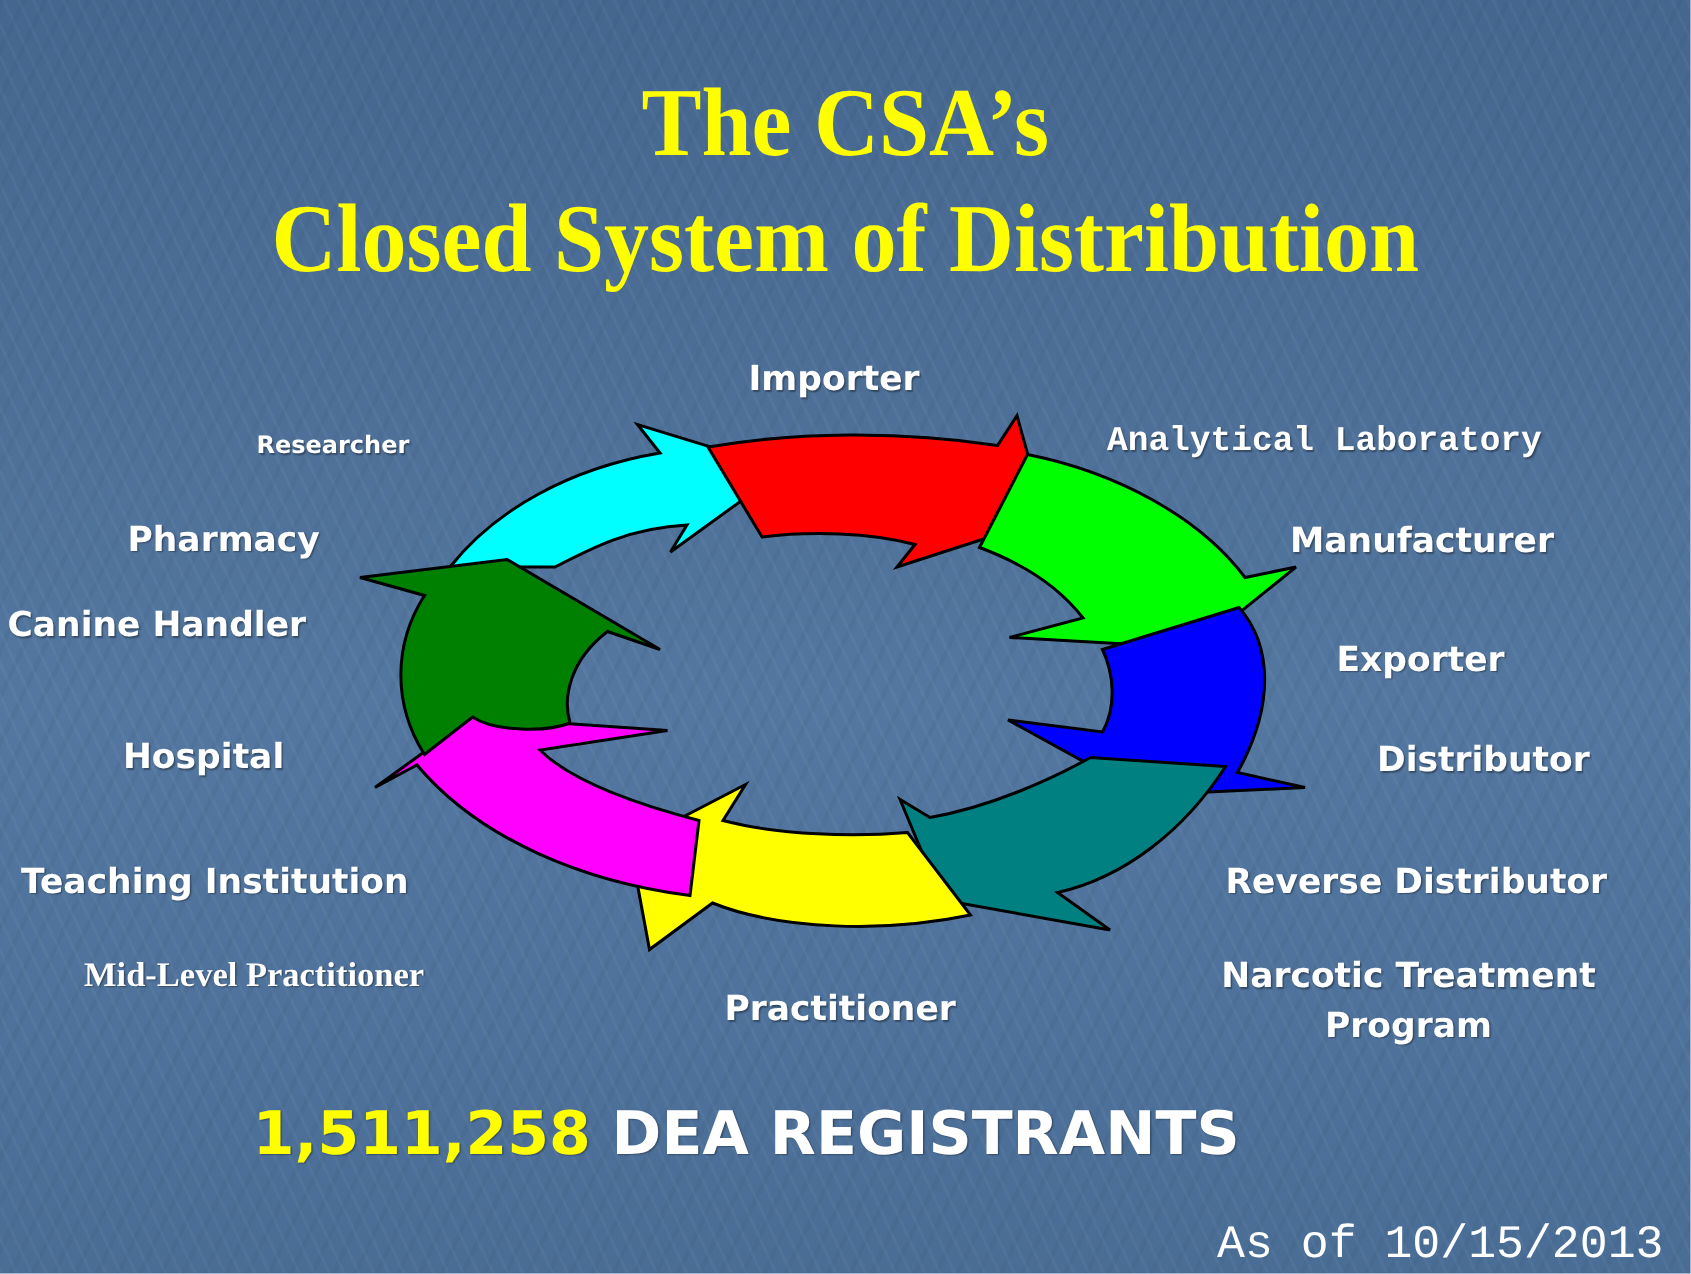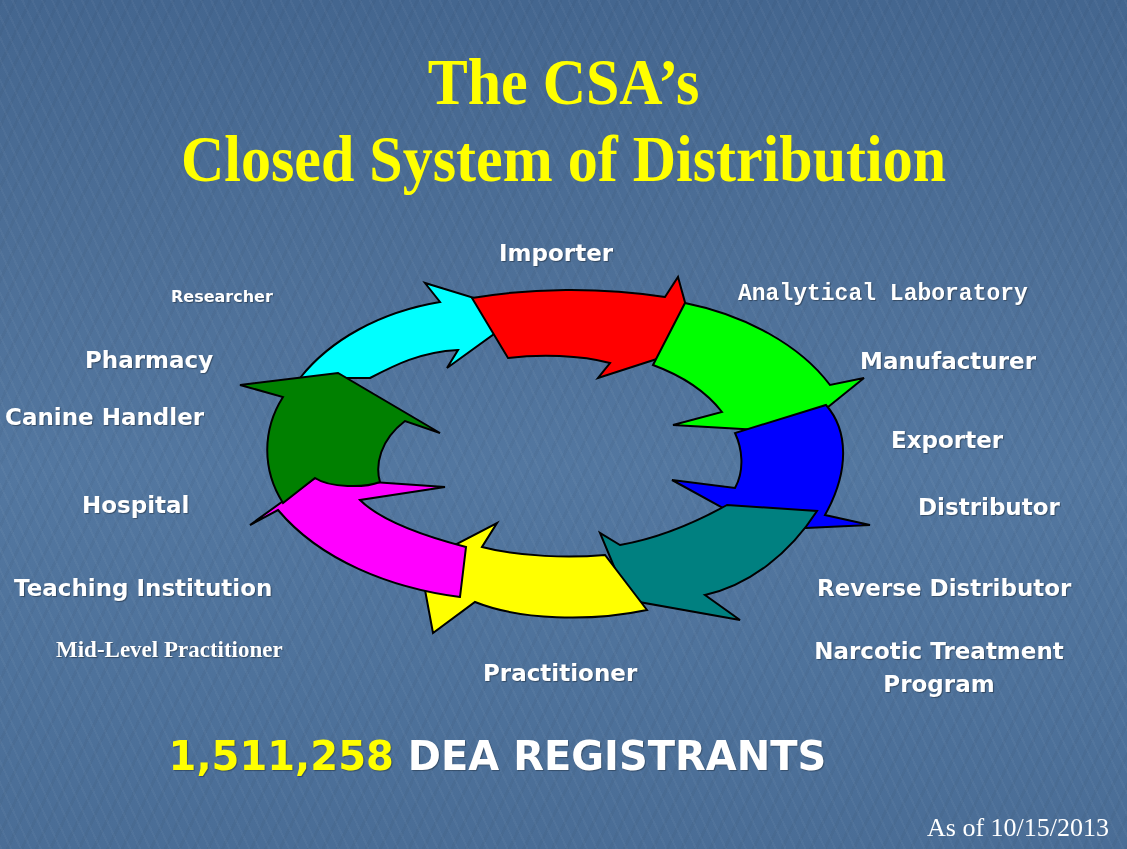--- a/index.html
+++ b/index.html
@@ -33,21 +33,21 @@
   #diagram { position:absolute; left:0; top:0; }
   #registrants {
     position:absolute; top:736px; left:0; width:995px; text-align:center;
     font-family:"DejaVu Sans", sans-serif; font-weight:bold; font-size:40px; line-height:1;
     text-shadow: 1px 1px 1px rgba(0,0,0,0.3);
   }
   #reg-count { color:#ffff00; }
   #reg-text { color:#ffffff; }
   #asof {
     position:absolute; right:18px; top:815px; color:#ffffff;
-    font-family:Liberation Serif, serif; font-size:26px; line-height:1;
+    font-family:Liberation Mono, monospace; font-size:31px; line-height:1;
   }
 </style>
 </head>
 <body>
 
 <div class="texture"></div>
 
 <div id="title1" class="title">The CSA’s</div>
 <div id="title2" class="title">Closed System of Distribution</div>
 

